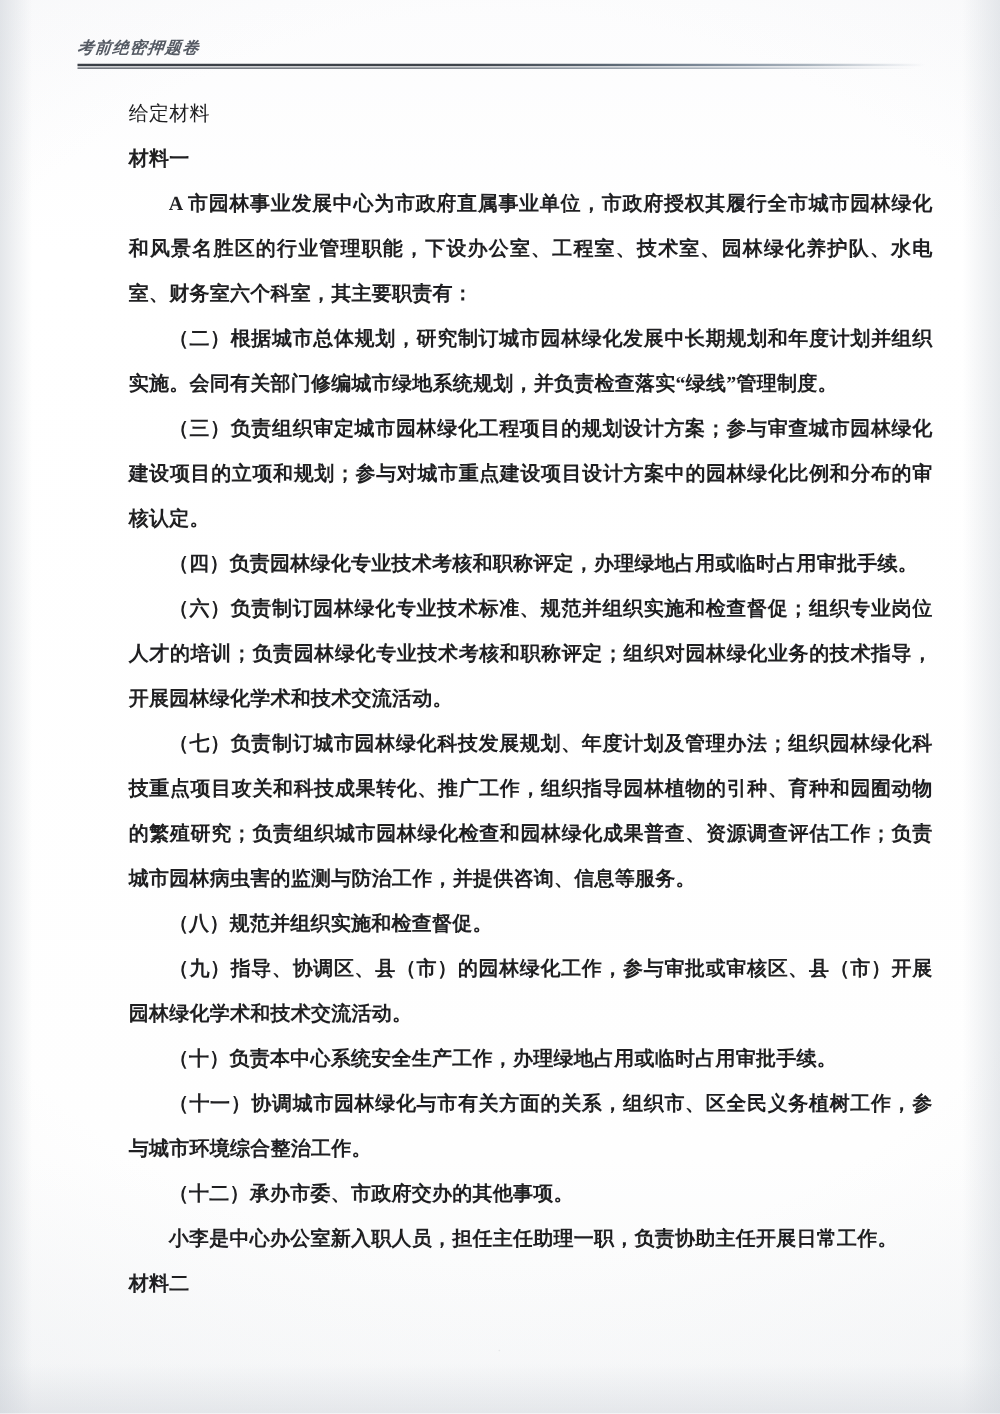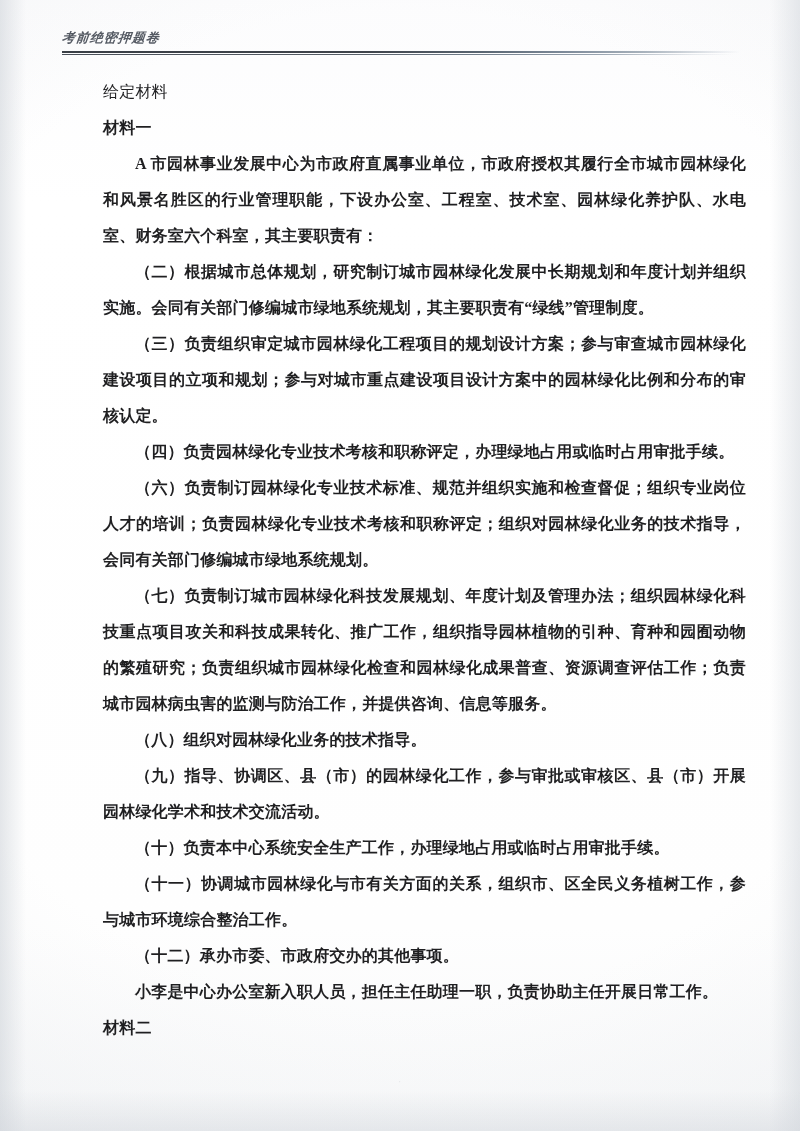--- a/index.html
+++ b/index.html
@@ -154,32 +154,32 @@
 
   <div class="body">
 
     <p class="para heading">给定材料</p>
 
     <p class="para heading">材料一</p>
 
     <p class="para indent">A 市园林事业发展中心为市政府直属事业单位，市政府授权其履行全市城市园林绿化和风景名胜区的行业管理职能，下设办公室、工程室、技术室、园林绿化养护队、水电室、财务室六个科室，其主要职责有：</p>
 
 
-    <p class="para indent">（二）根据城市总体规划，研究制订城市园林绿化发展中长期规划和年度计划并组织实施。会同有关部门修编城市绿地系统规划，其主要职责有“绿线”管理制度。</p>
+    <p class="para indent">（二）根据城市总体规划，研究制订城市园林绿化发展中长期规划和年度计划并组织实施。会同有关部门修编城市绿地系统规划，并负责检查落实“绿线”管理制度。</p>
 
     <p class="para indent">（三）负责组织审定城市园林绿化工程项目的规划设计方案；参与审查城市园林绿化建设项目的立项和规划；参与对城市重点建设项目设计方案中的园林绿化比例和分布的审核认定。</p>
 
     <p class="para indent">（四）负责园林绿化专业技术考核和职称评定，办理绿地占用或临时占用审批手续。</p>
 
 
-    <p class="para indent">（六）负责制订园林绿化专业技术标准、规范并组织实施和检查督促；组织专业岗位人才的培训；负责园林绿化专业技术考核和职称评定；组织对园林绿化业务的技术指导，会同有关部门修编城市绿地系统规划。</p>
+    <p class="para indent">（六）负责制订园林绿化专业技术标准、规范并组织实施和检查督促；组织专业岗位人才的培训；负责园林绿化专业技术考核和职称评定；组织对园林绿化业务的技术指导，开展园林绿化学术和技术交流活动。</p>
 
     <p class="para indent">（七）负责制订城市园林绿化科技发展规划、年度计划及管理办法；组织园林绿化科技重点项目攻关和科技成果转化、推广工作，组织指导园林植物的引种、育种和园囿动物的繁殖研究；负责组织城市园林绿化检查和园林绿化成果普查、资源调查评估工作；负责城市园林病虫害的监测与防治工作，并提供咨询、信息等服务。</p>
 
-    <p class="para indent">（八）组织对园林绿化业务的技术指导。</p>
+    <p class="para indent">（八）规范并组织实施和检查督促。</p>
 
     <p class="para indent">（九）指导、协调区、县（市）的园林绿化工作，参与审批或审核区、县（市）开展园林绿化学术和技术交流活动。</p>
 
     <p class="para indent">（十）负责本中心系统安全生产工作，办理绿地占用或临时占用审批手续。</p>
 
     <p class="para indent">（十一）协调城市园林绿化与市有关方面的关系，组织市、区全民义务植树工作，参与城市环境综合整治工作。</p>
 
     <p class="para indent">（十二）承办市委、市政府交办的其他事项。</p>
 
     <p class="para indent">小李是中心办公室新入职人员，担任主任助理一职，负责协助主任开展日常工作。</p>

